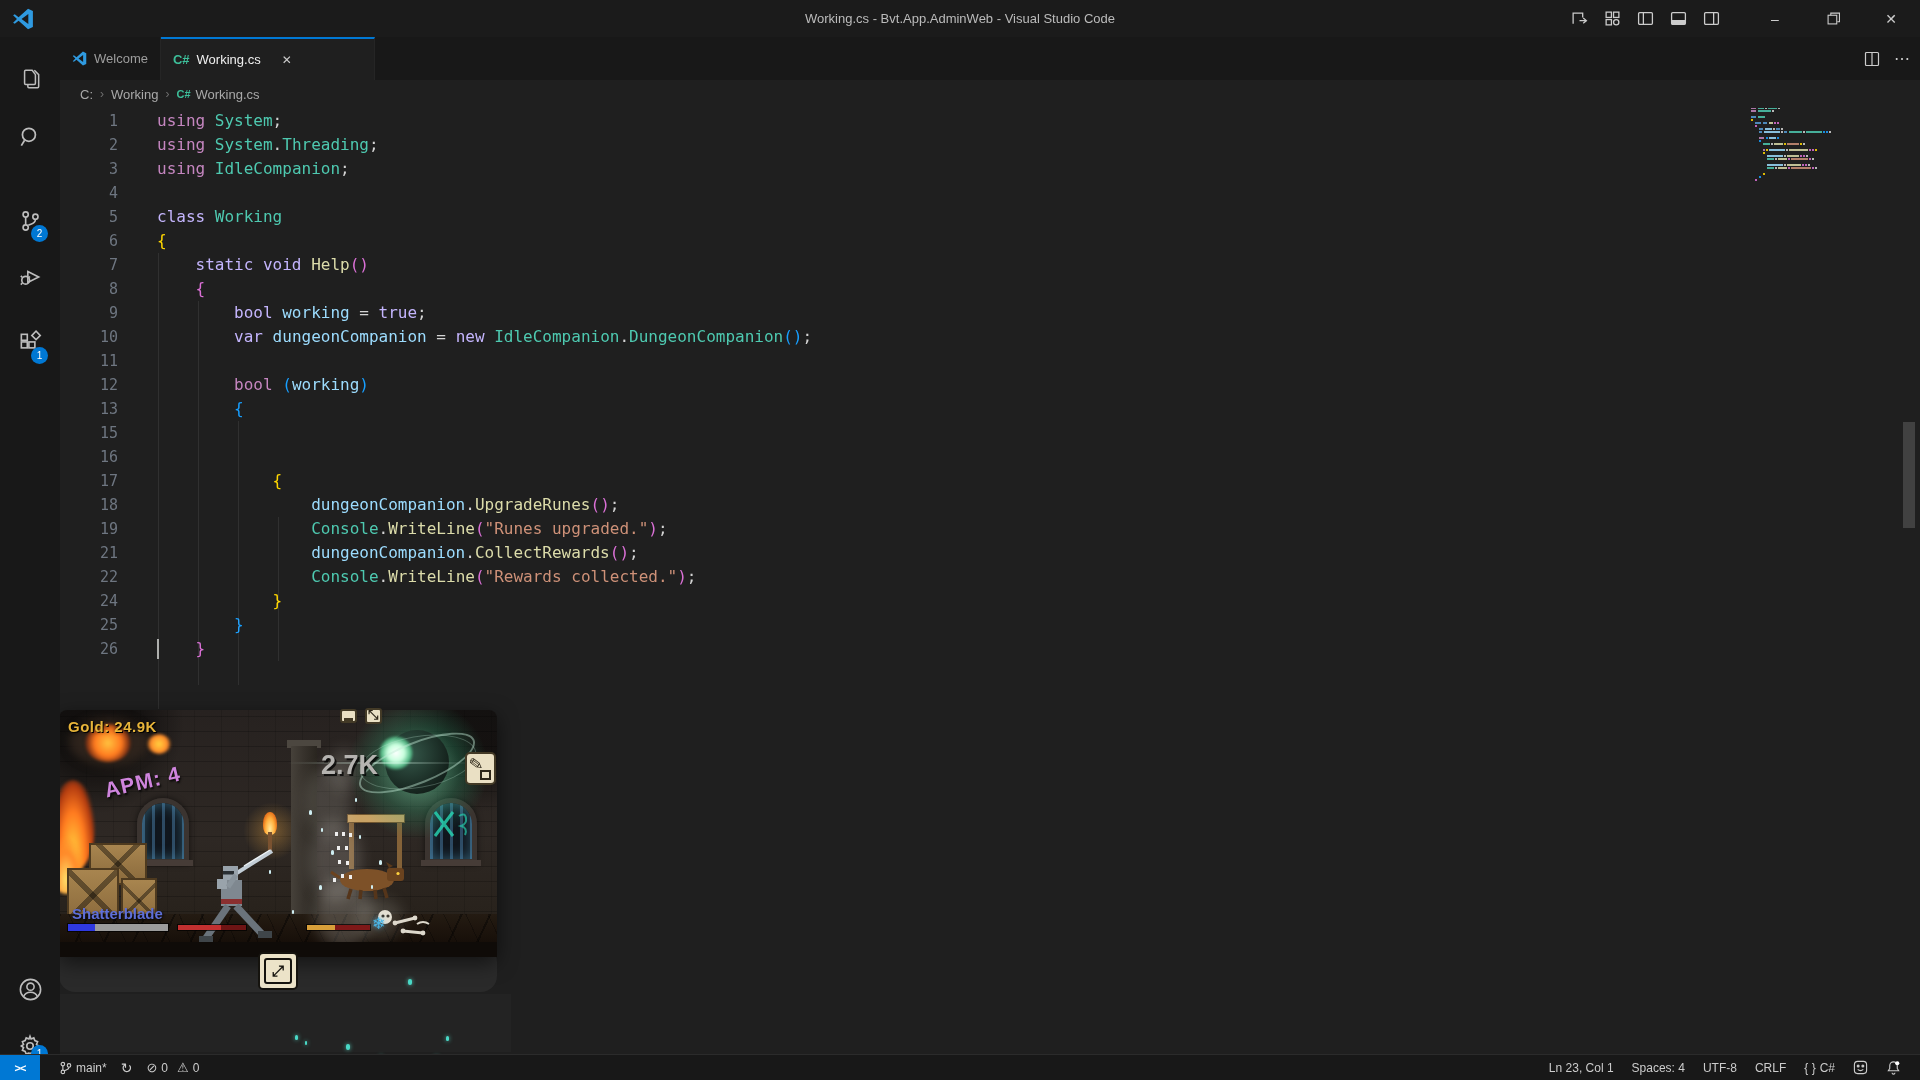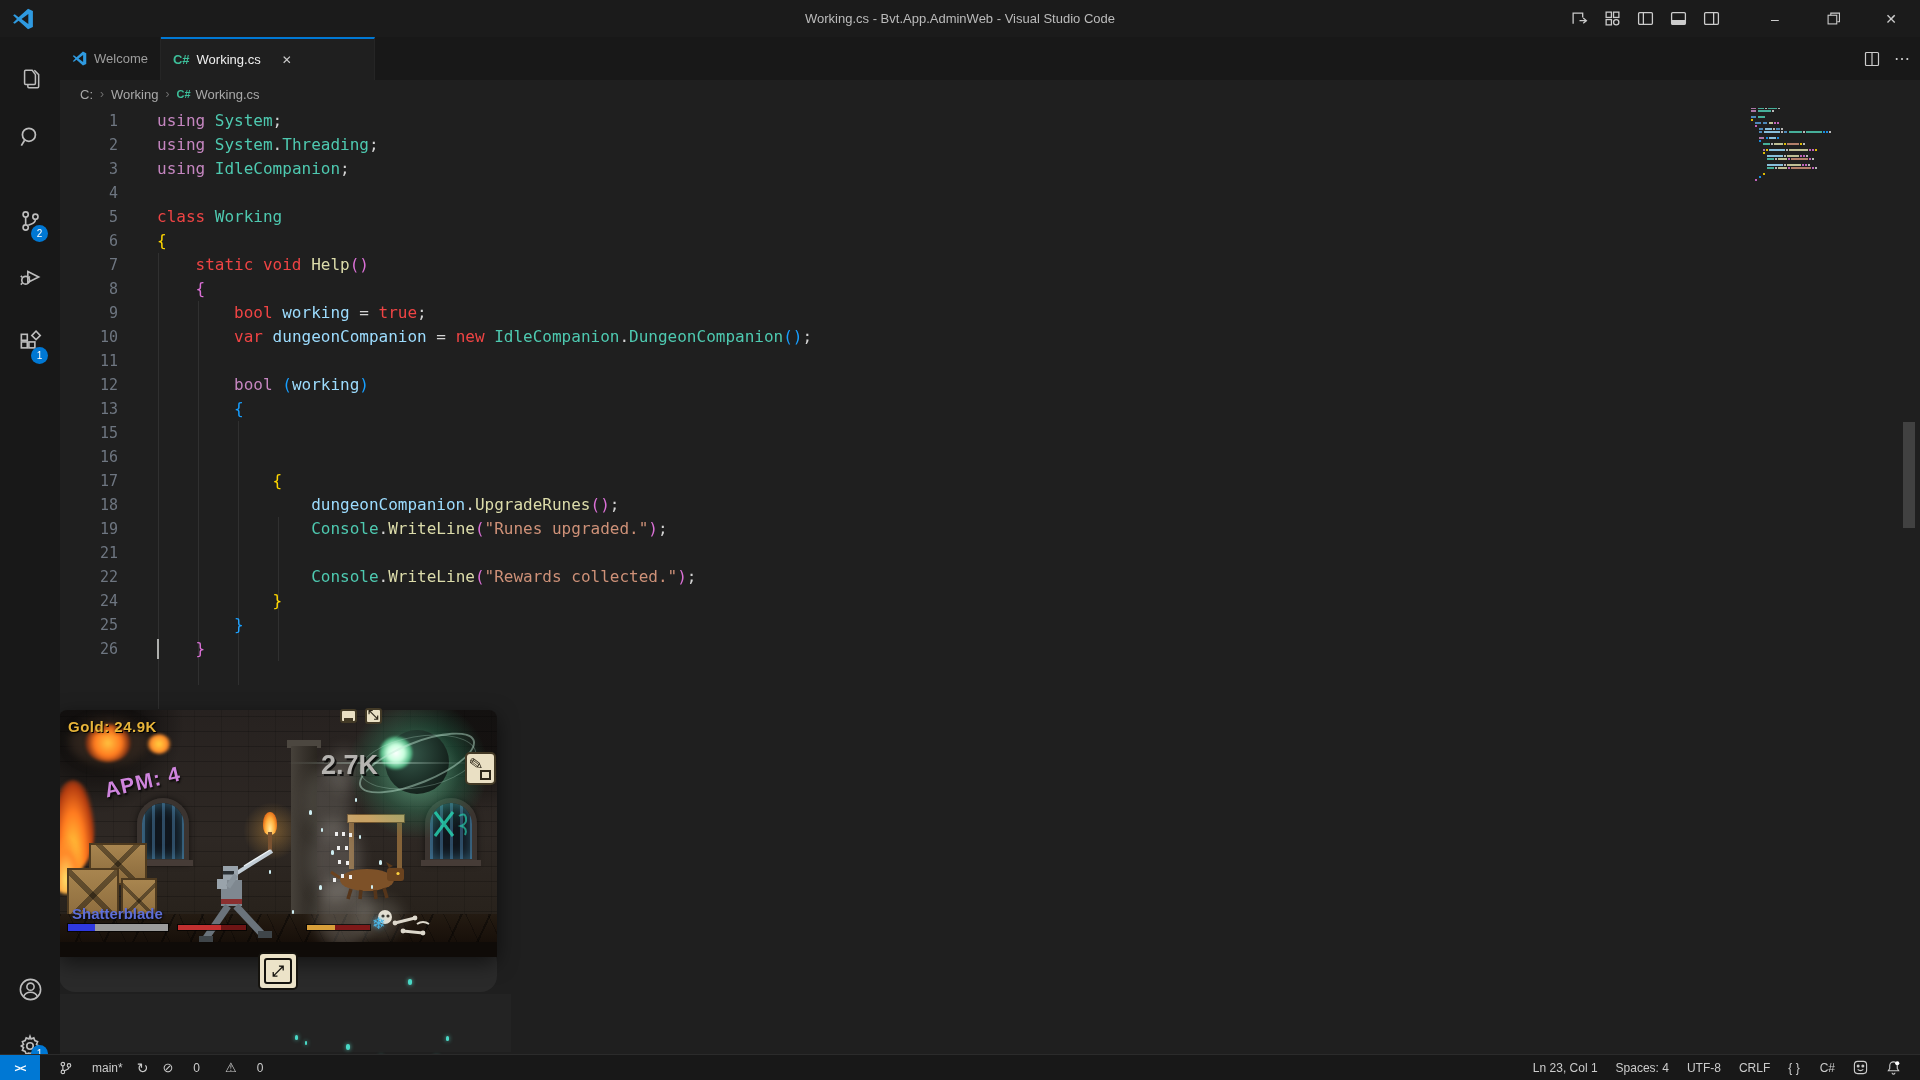--- a/index.html
+++ b/index.html
@@ -40,21 +40,21 @@
   .cs-icon { color:#519aba; font-weight:bold; font-size:11px; letter-spacing:0; }
 
   
   #editor { position:absolute; left:60px; top:109px; right:0; bottom:26px; background:#1f1f1f; }
   .line-row { display:flex; height:24px; line-height:24px; position:relative; }
   .line-num { width:58px; text-align:right; color:#6e7681; font-family:"DejaVu Sans Mono", monospace; font-size:15px; flex:none; }
   .line-code { padding-left:39px; font-family:"DejaVu Sans Mono", monospace; font-size:16px; white-space:pre; }
   .line-row.current .line-num { color:#c6c6c6; }
   .line-row.current::after { content:""; position:absolute; left:97px; right:20px; top:0; height:24px;
     border-top:1px solid rgba(255,255,255,0.07); border-bottom:1px solid rgba(255,255,255,0.07); pointer-events:none; }
-  .tok-kw{color:#ef4444} .tok-ctrl{color:#c586c0} .tok-type{color:#4ec9b0} .tok-fn{color:#dcdcaa}
+  .tok-kw{color:#c4b5fd} .tok-ctrl{color:#c586c0} .tok-type{color:#4ec9b0} .tok-fn{color:#dcdcaa}
   .tok-var{color:#9cdcfe} .tok-str{color:#ce9178} .tok-pl{color:#d4d4d4}
   .tok-b1{color:#ffd700} .tok-b2{color:#da70d6} .tok-b3{color:#179fff}
   .indent-guide { position:absolute; width:1px; background:rgba(255,255,255,0.08); z-index:1; }
   #cursor { position:absolute; left:157px; top:639px; width:2px; height:20px; background:#aeafad; z-index:6; }
 
   
   #minimap { position:absolute; left:1751px; top:104px; width:130px; z-index:4; }
   .mm-row { height:2px; margin-bottom:1px; white-space:nowrap; }
   .mm-seg { display:inline-block; height:2px; vertical-align:top; opacity:.85; }
   #scrollbar-thumb { position:absolute; left:1903px; top:422px; width:12px; height:106px;
@@ -148,21 +148,21 @@
   #below-panel { position:absolute; left:59px; top:946px; width:438px; height:46px; background:#2a2a2a;
     border-radius:16px; z-index:9; }
   #below-faint { position:absolute; left:59px; top:994px; width:452px; height:58px;
     background:rgba(255,255,255,0.02); z-index:2; }
 
   
   #statusbar { position:absolute; left:0; bottom:0; width:1920px; height:26px; background:#181818;
     border-top:1px solid #2b2b2b; color:#cccccc; font-size:12px; display:flex; align-items:center; z-index:40; }
   #remote-indicator { width:40px; height:26px; background:#0078d4; color:#ffffff; display:flex; align-items:center;
     justify-content:center; font-weight:bold; font-size:11px; letter-spacing:-1px; }
-  .sb-item { display:flex; align-items:center; gap:20px; padding:0 7px; height:26px; }
+  .sb-item { display:flex; align-items:center; gap:4px; padding:0 7px; height:26px; }
   #sb-right { margin-left:auto; display:flex; align-items:center; padding-right:10px; }
   #sb-right .sb-item { padding:0 9px; }
 </style>
 </head>
 <body>
 
 <div id="app">
 
   <div id="titlebar">
     <svg id="vscode-logo" viewBox="0 0 24 24">
@@ -358,20 +358,21 @@
         <div class="line-row">
           <div class="line-num">18</div>
           <div class="line-code"><span class="tok-pl">                </span><span class="tok-var">dungeonCompanion</span><span class="tok-pl">.</span><span class="tok-fn">UpgradeRunes</span><span class="tok-b2">(</span><span class="tok-b2">)</span><span class="tok-pl">;</span></div>
         </div>
         <div class="line-row">
           <div class="line-num">19</div>
           <div class="line-code"><span class="tok-pl">                </span><span class="tok-type">Console</span><span class="tok-pl">.</span><span class="tok-fn">WriteLine</span><span class="tok-b2">(</span><span class="tok-str">"Runes upgraded."</span><span class="tok-b2">)</span><span class="tok-pl">;</span></div>
         </div>
         <div class="line-row">
           <div class="line-num">21</div>
+          <div class="line-code"><span class="tok-pl">                </span><span class="tok-var">dungeonCompanion</span><span class="tok-pl">.</span><span class="tok-fn">CollectRewards</span><span class="tok-b2">(</span><span class="tok-b2">)</span><span class="tok-pl">;</span></div>
         </div>
         <div class="line-row">
           <div class="line-num">22</div>
           <div class="line-code"><span class="tok-pl">                </span><span class="tok-type">Console</span><span class="tok-pl">.</span><span class="tok-fn">WriteLine</span><span class="tok-b2">(</span><span class="tok-str">"Rewards collected."</span><span class="tok-b2">)</span><span class="tok-pl">;</span></div>
         </div>
         <div class="line-row">
           <div class="line-num">24</div>
           <div class="line-code"><span class="tok-pl">            </span><span class="tok-b1">}</span></div>
         </div>
         <div class="line-row">

